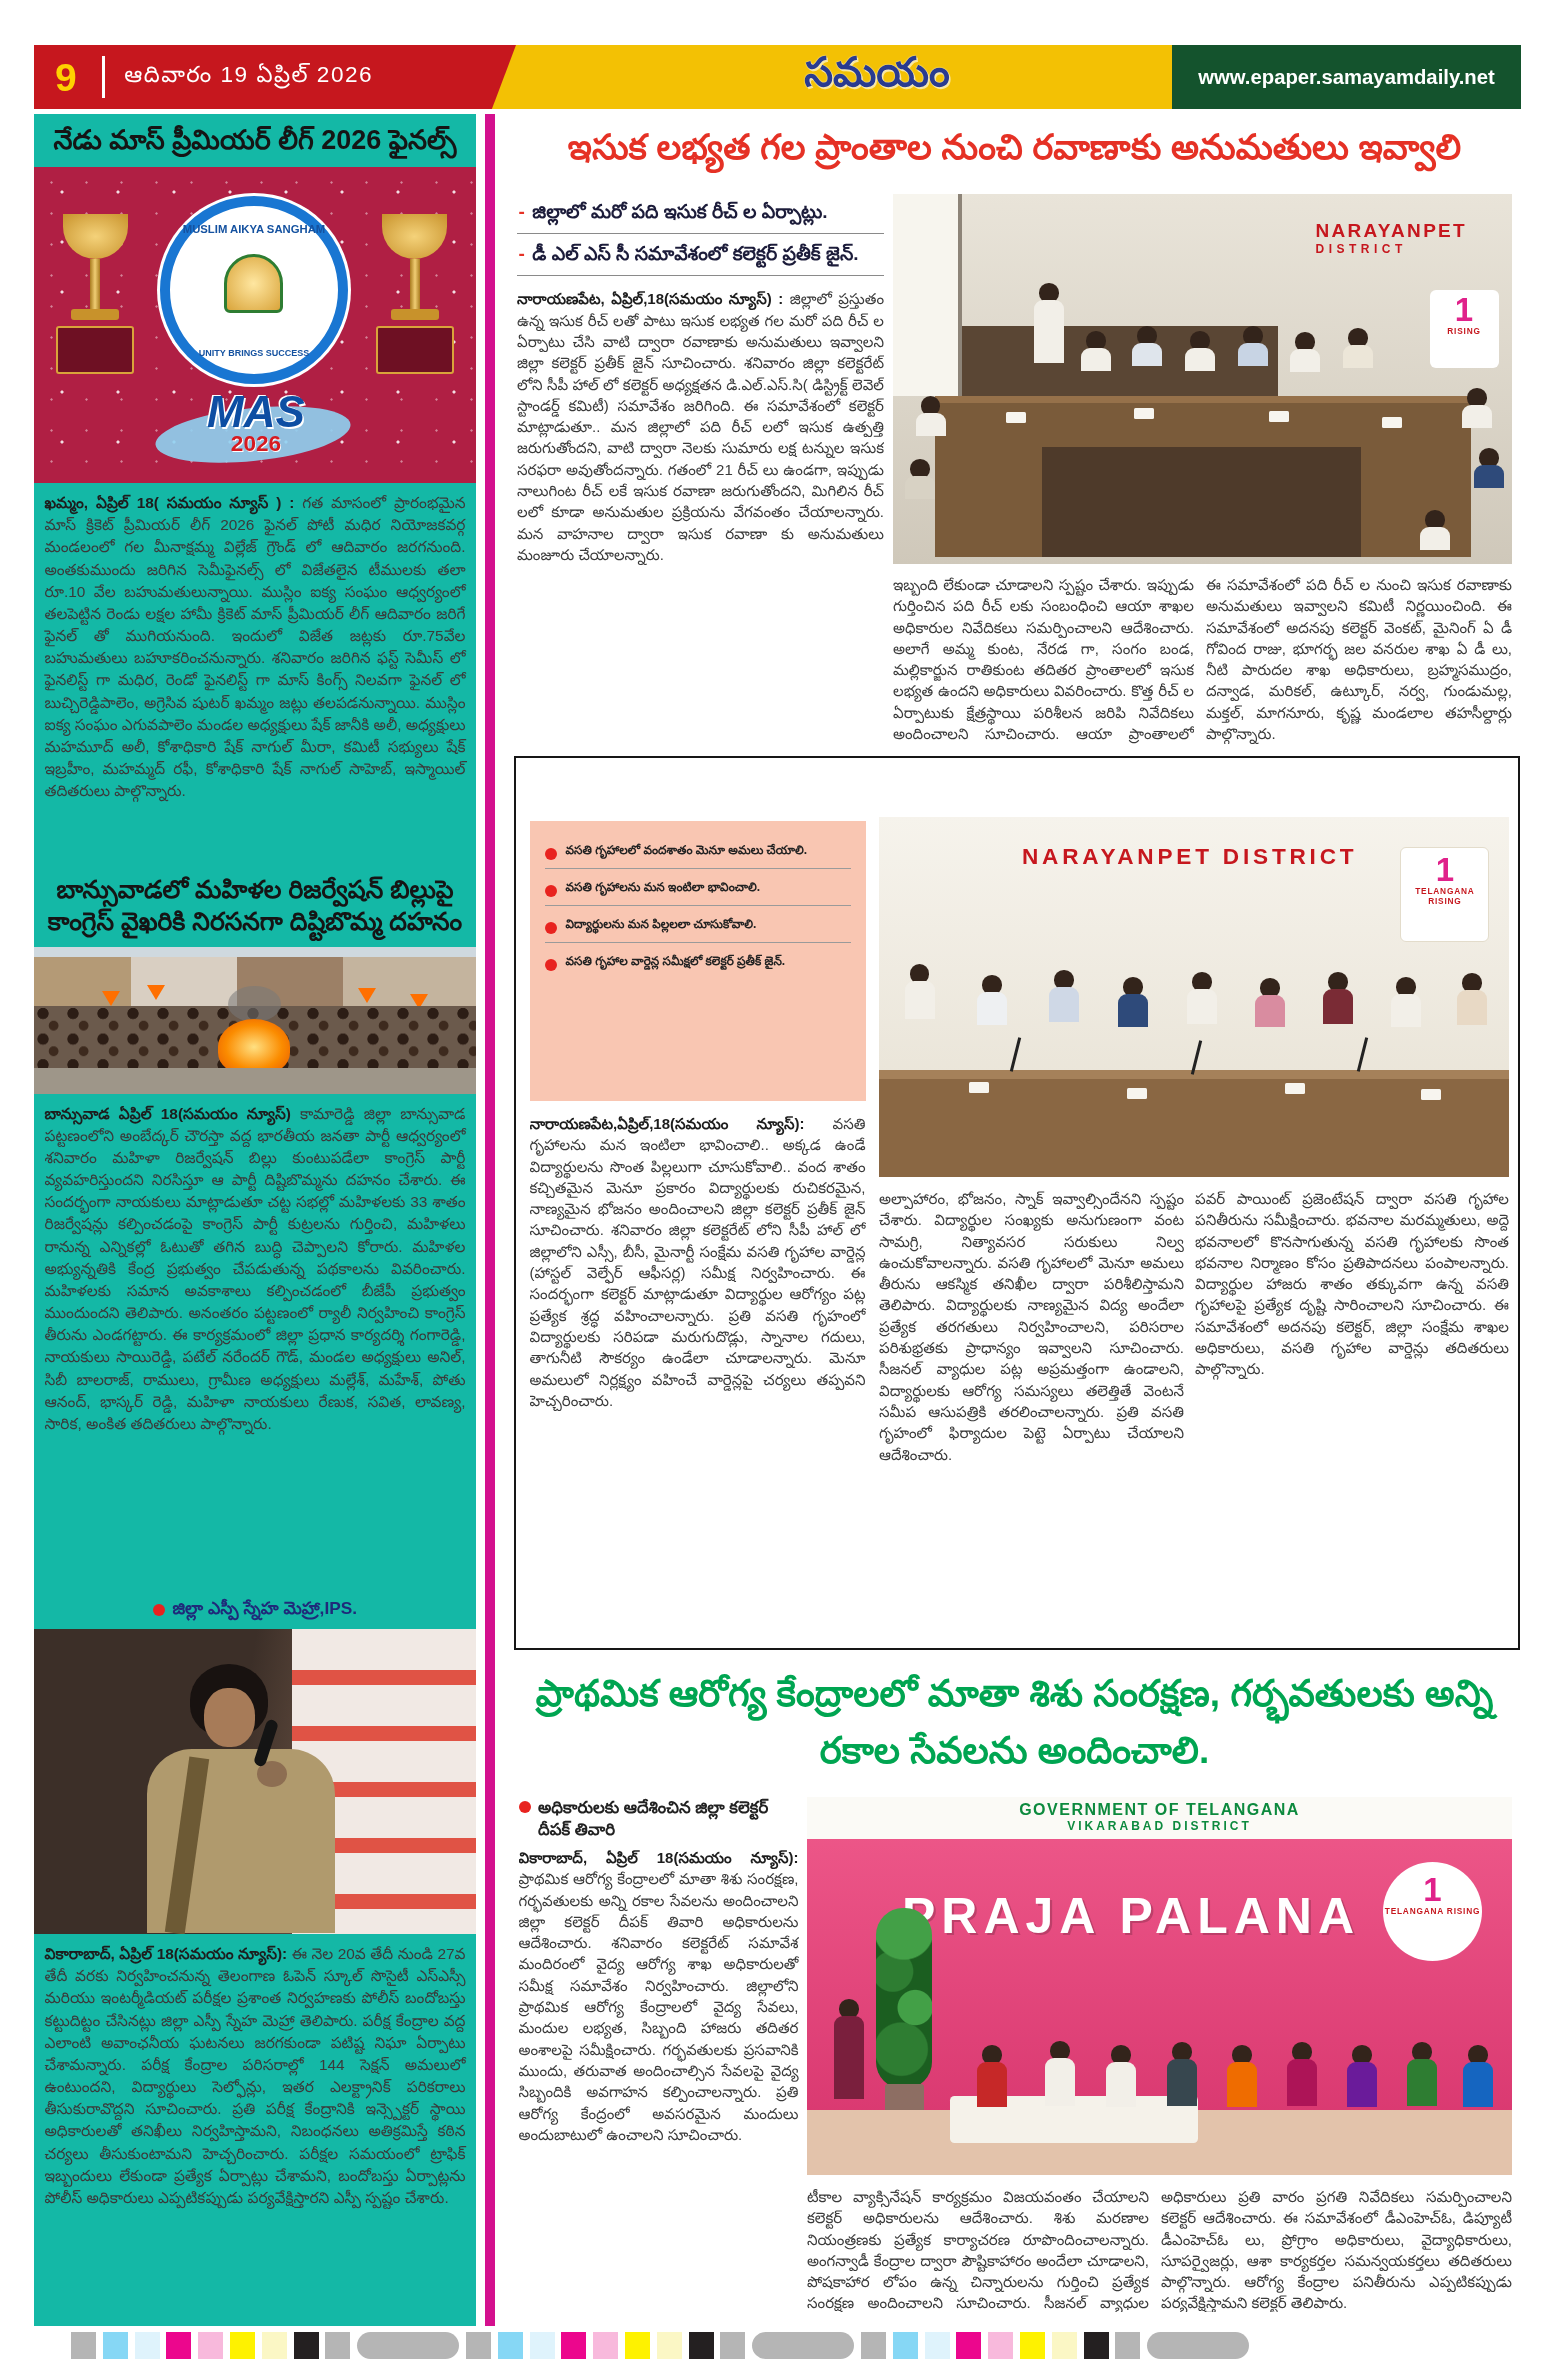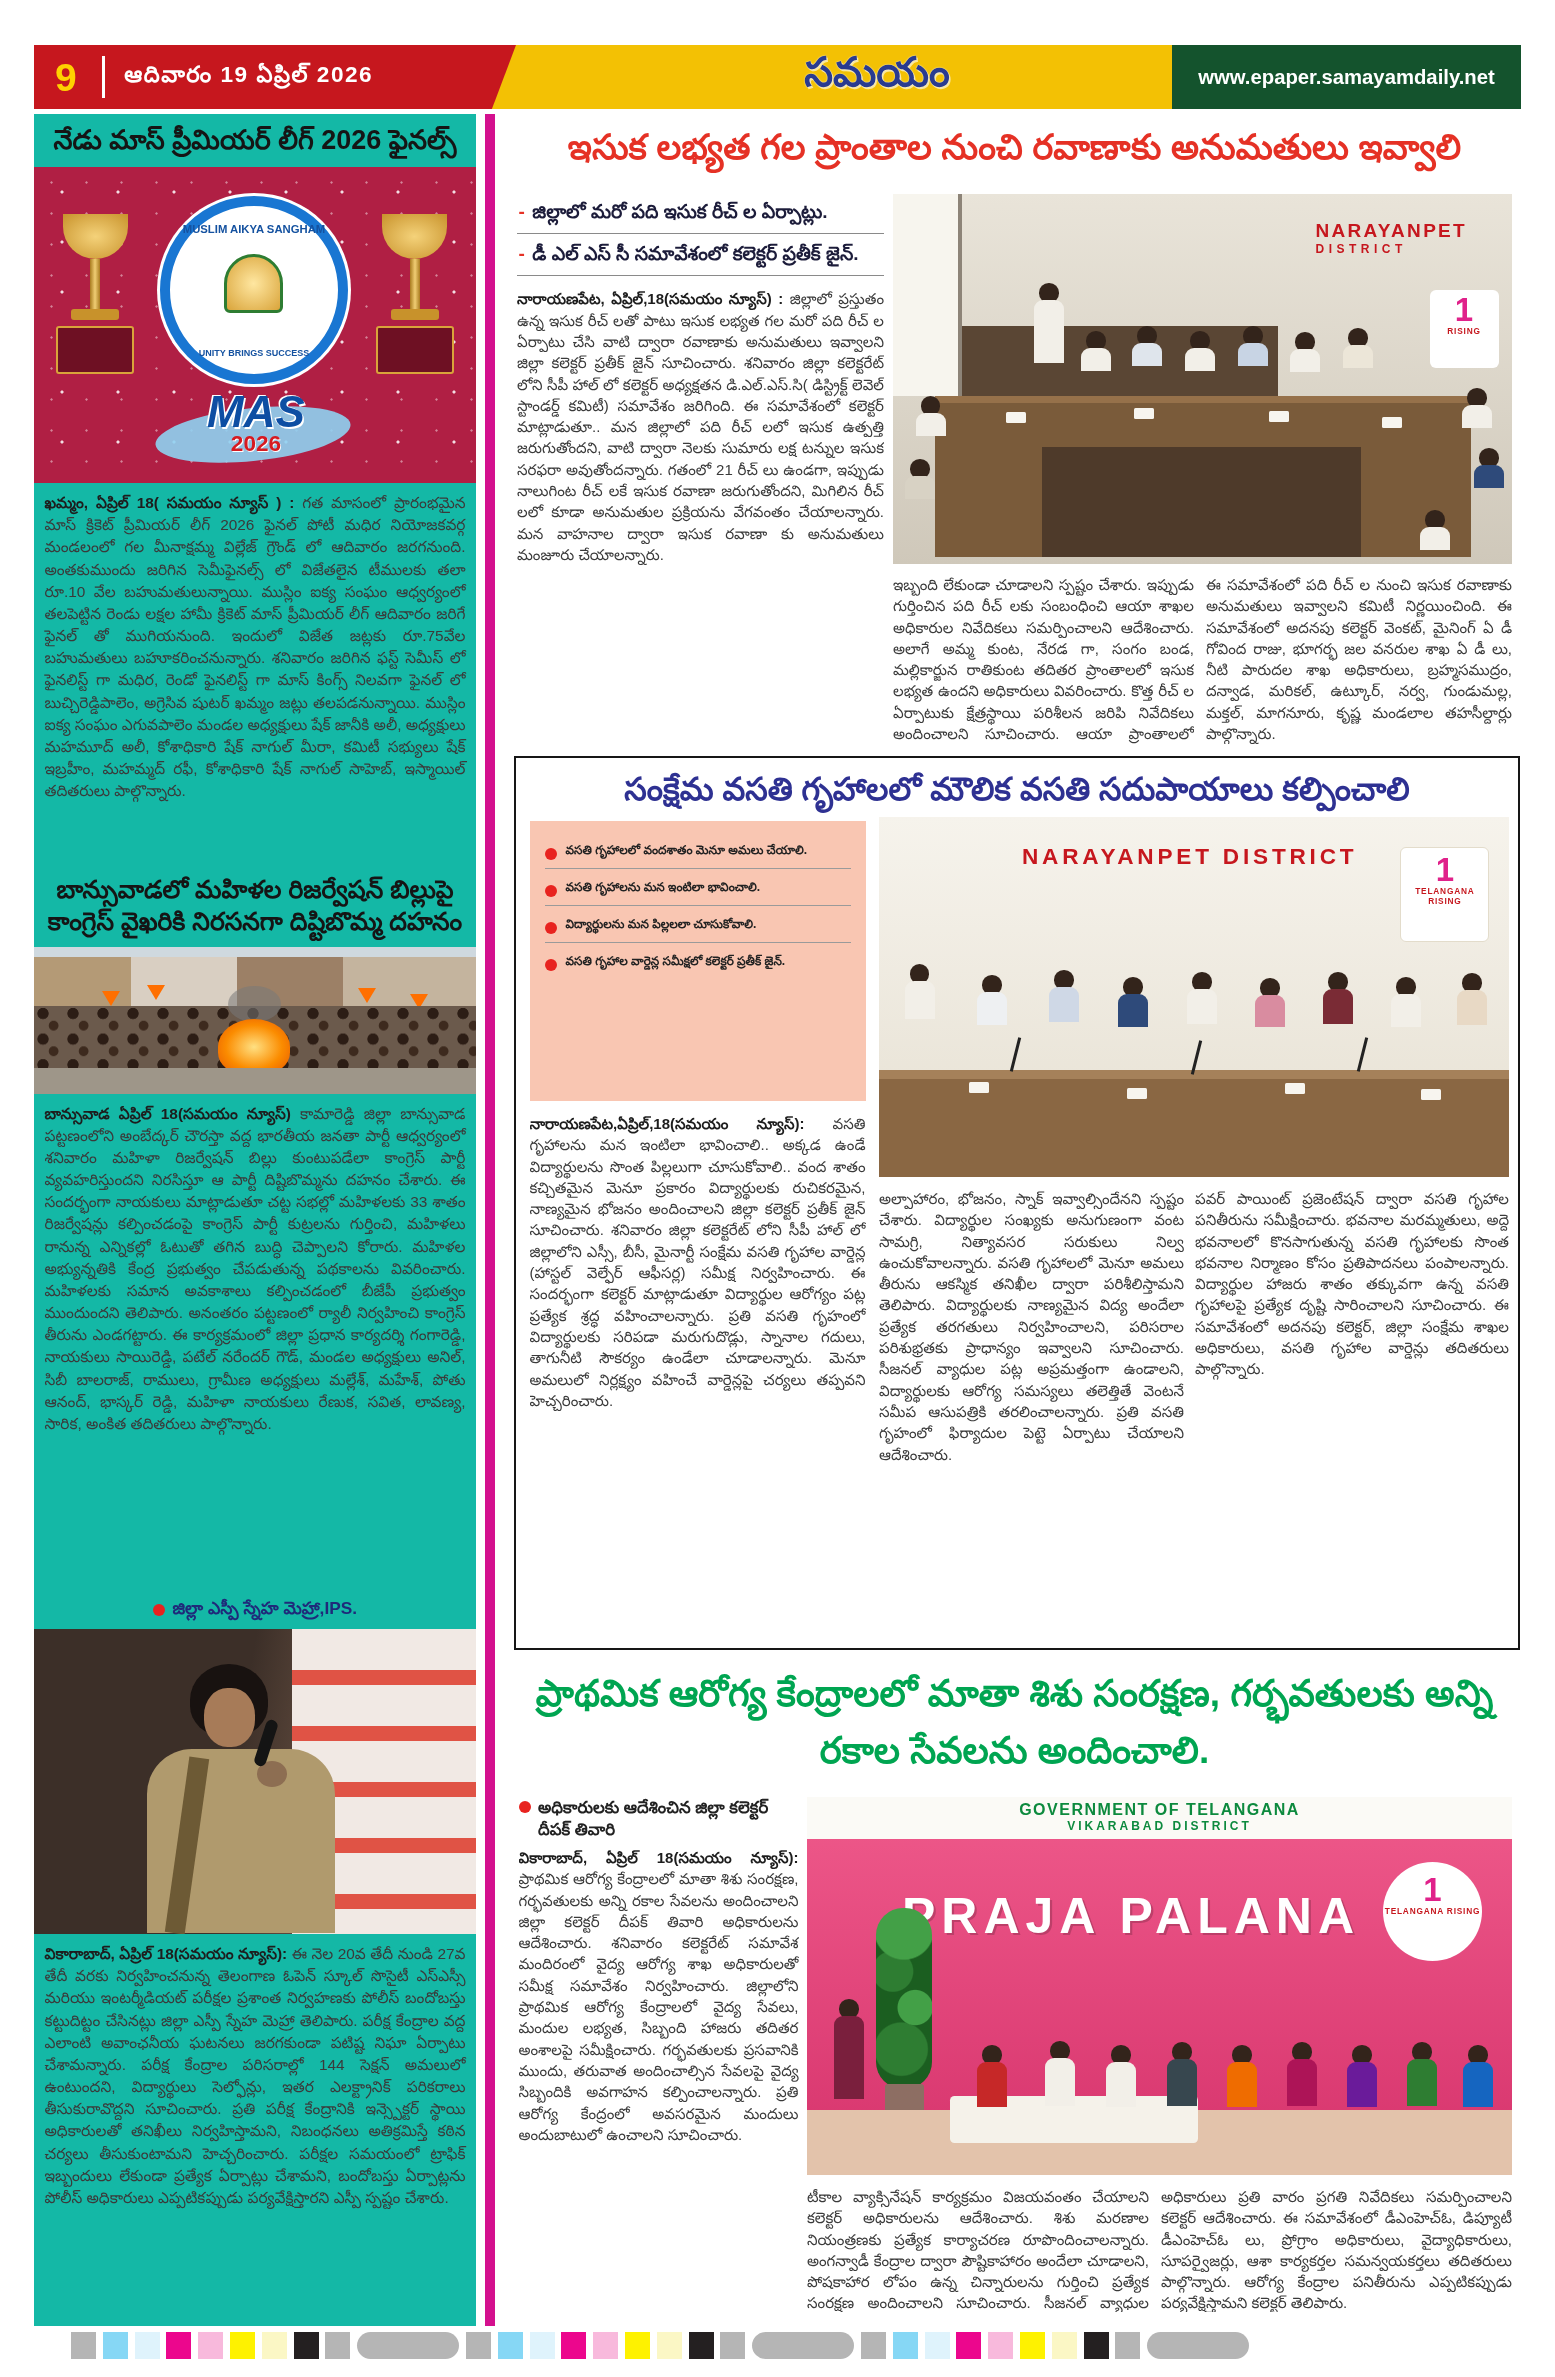--- a/index.html
+++ b/index.html
@@ -5,21 +5,21 @@
 *{margin:0;padding:0;box-sizing:border-box}
 html,body{background:#fff}
 body{width:1555px;height:2377px;position:relative;font-family:"Liberation Sans","DejaVu Sans",sans-serif;color:#2b2b2b}
 
 
 .header{position:absolute;left:34px;top:45px;width:1487px;height:64px;background:#f3c104;overflow:hidden}
 .header .red-left{position:absolute;left:0;top:0;width:482px;height:64px;background:#c6171e;clip-path:polygon(0 0,100% 0,95% 100%,0 100%);display:flex;align-items:center}
 .header .red-right{position:absolute;right:0;top:0;width:349px;height:64px;background:#14532d;display:flex;align-items:center;justify-content:center}
 .pagenum{color:#ffd100;font-size:39px;font-weight:bold;margin-left:21px;line-height:1}
 .hdr-div{width:2.3px;height:42px;background:#fff;margin:0 19.6px 0 25.6px}
-.hdr-date{color:#fff;font-size:22.6px;font-weight:bold;letter-spacing:1.5px}
+.hdr-date{color:#fff;font-size:22.6px;font-weight:normal;letter-spacing:1.5px}
 .masthead{position:absolute;left:527px;width:632px;top:0;height:64px;display:flex;align-items:center;justify-content:center;color:#2a3b8f;font-size:41px;font-weight:bold;text-shadow:0 0 1.5px #fff,1.5px 1.5px 0 rgba(255,255,255,.6)}
 .website{color:#fff;font-size:20.3px;font-weight:bold}
 
 
 .left-col{position:absolute;left:34px;top:114px;width:442px;height:2212px;background:#14b8a6;overflow:hidden}
 .lh{font-weight:bold;color:#151515;text-align:center;line-height:1.3;padding:9px 6px}
 .lh1{font-size:27px}
 .lh2{font-size:25px;padding-top:13.5px}
 .lh3{font-size:25px;padding-top:12px}
 .lbody{font-size:15.4px;line-height:1.44;text-align:justify;color:#3a3a3a;padding:9px 10.5px;overflow:hidden}
@@ -315,21 +315,20 @@
             <i class="t"></i>
           </div>
       </div>
     </div>
 
     <div class="mbody sand-c2">ఇబ్బంది లేకుండా చూడాలని స్పష్టం చేశారు. ఇప్పుడు గుర్తించిన పది రీచ్ లకు సంబంధించి ఆయా శాఖల అధికారుల నివేదికలు సమర్పించాలని ఆదేశించారు. అలాగే అమ్మ కుంట, నేరడ గా, సంగం బండ, మల్లికార్జున రాతికుంట తదితర ప్రాంతాలలో ఇసుక లభ్యత ఉందని అధికారులు వివరించారు. కొత్త రీచ్ ల ఏర్పాటుకు క్షేత్రస్థాయి పరిశీలన జరిపి నివేదికలు అందించాలని సూచించారు. ఆయా ప్రాంతాలలో రైతుల అభిప్రాయాలను సేకరించి పర్యావరణ అనుమతుల ప్రక్రియను పూర్తి చేయాలన్నారు.</div>
     <div class="mbody sand-c3">ఈ సమావేశంలో పది రీచ్ ల నుంచి ఇసుక రవాణాకు అనుమతులు ఇవ్వాలని కమిటీ నిర్ణయించింది. ఈ సమావేశంలో అదనపు కలెక్టర్ వెంకట్, మైనింగ్ ఏ డీ గోవింద రాజు, భూగర్భ జల వనరుల శాఖ ఏ డీ లు, నీటి పారుదల శాఖ అధికారులు, బ్రహ్మసముద్రం, దన్వాడ, మరికల్, ఉట్కూర్, నర్వ, గుండుమల్ల, మక్తల్, మాగనూరు, కృష్ణ మండలాల తహసీల్దార్లు పాల్గొన్నారు.</div>
   </div>
 
   <div class="sec-hostel">
-    <div class="head-blue">సంక్షేమ వసతి గృహాలలో మౌలిక వసతి సదుపాయాలు కల్పించాలి</div>
 
     <div class="bullet-box">
       <div class="bb-item">
         <span class="reddot"></span>
         <span>వసతి గృహాలలో వందశాతం మెనూ అమలు చేయాలి.</span>
       </div>
       <div class="bb-item">
         <span class="reddot"></span>
         <span>వసతి గృహాలను మన ఇంటిలా భావించాలి.</span>
       </div>

